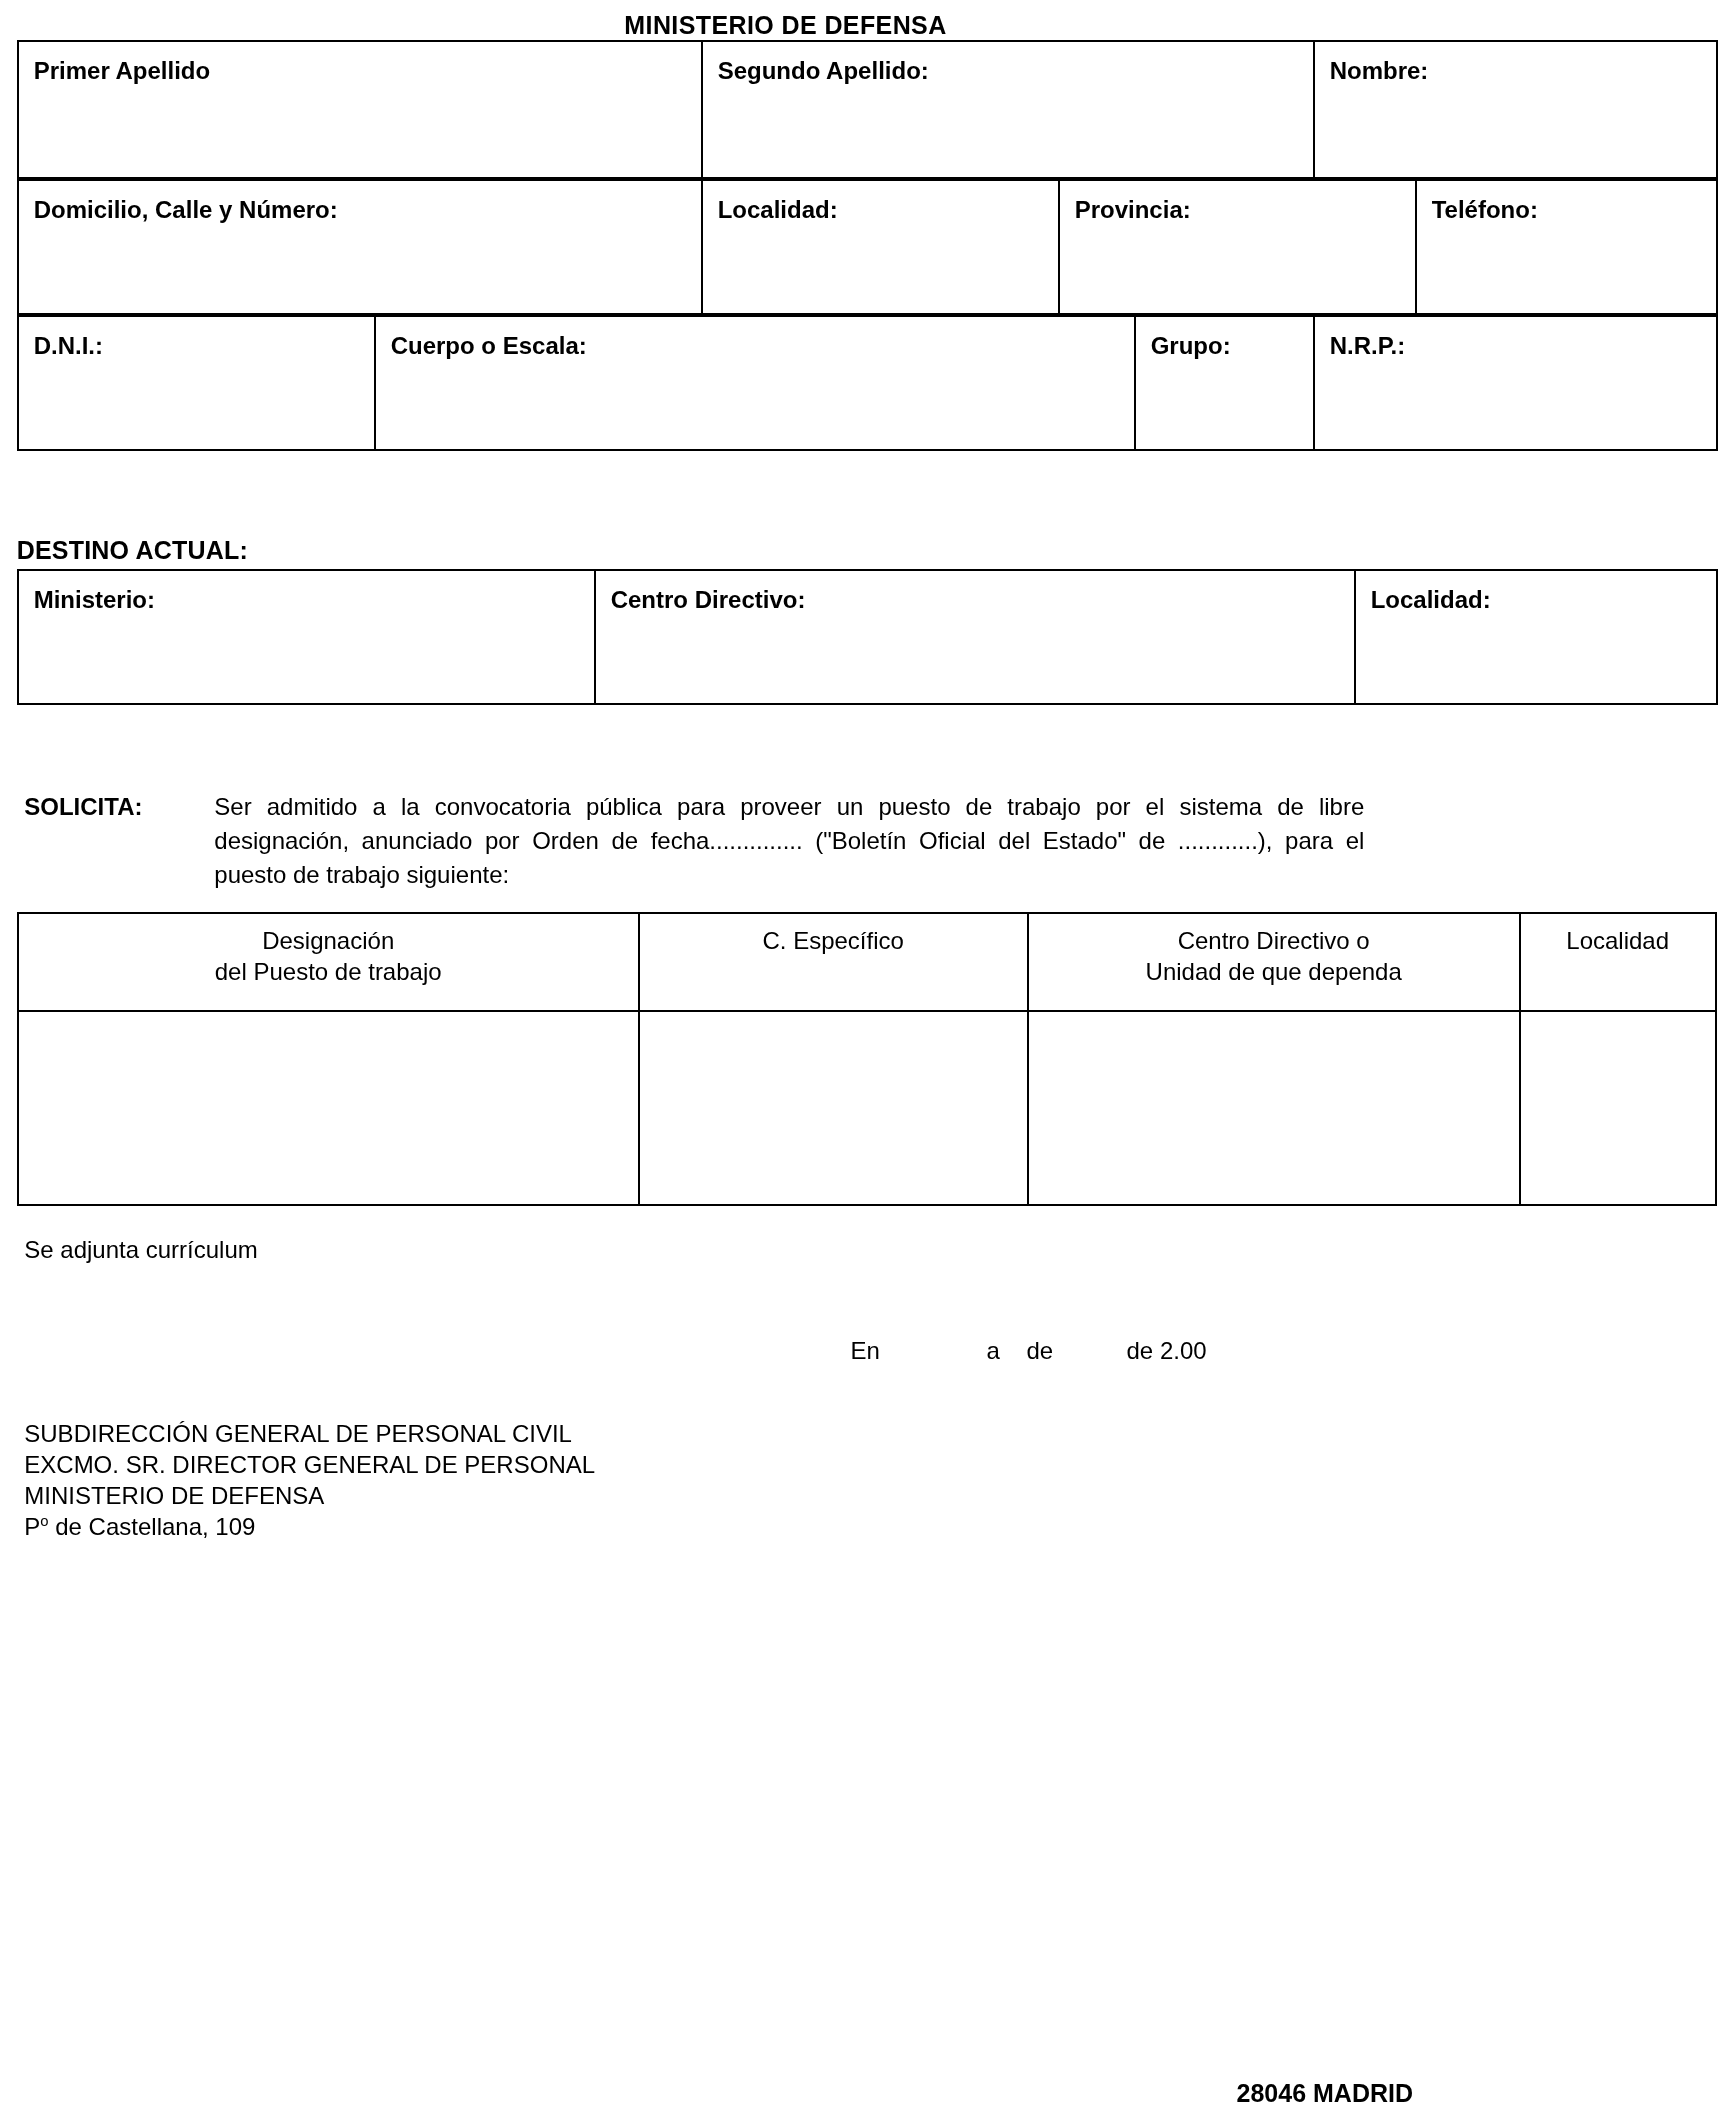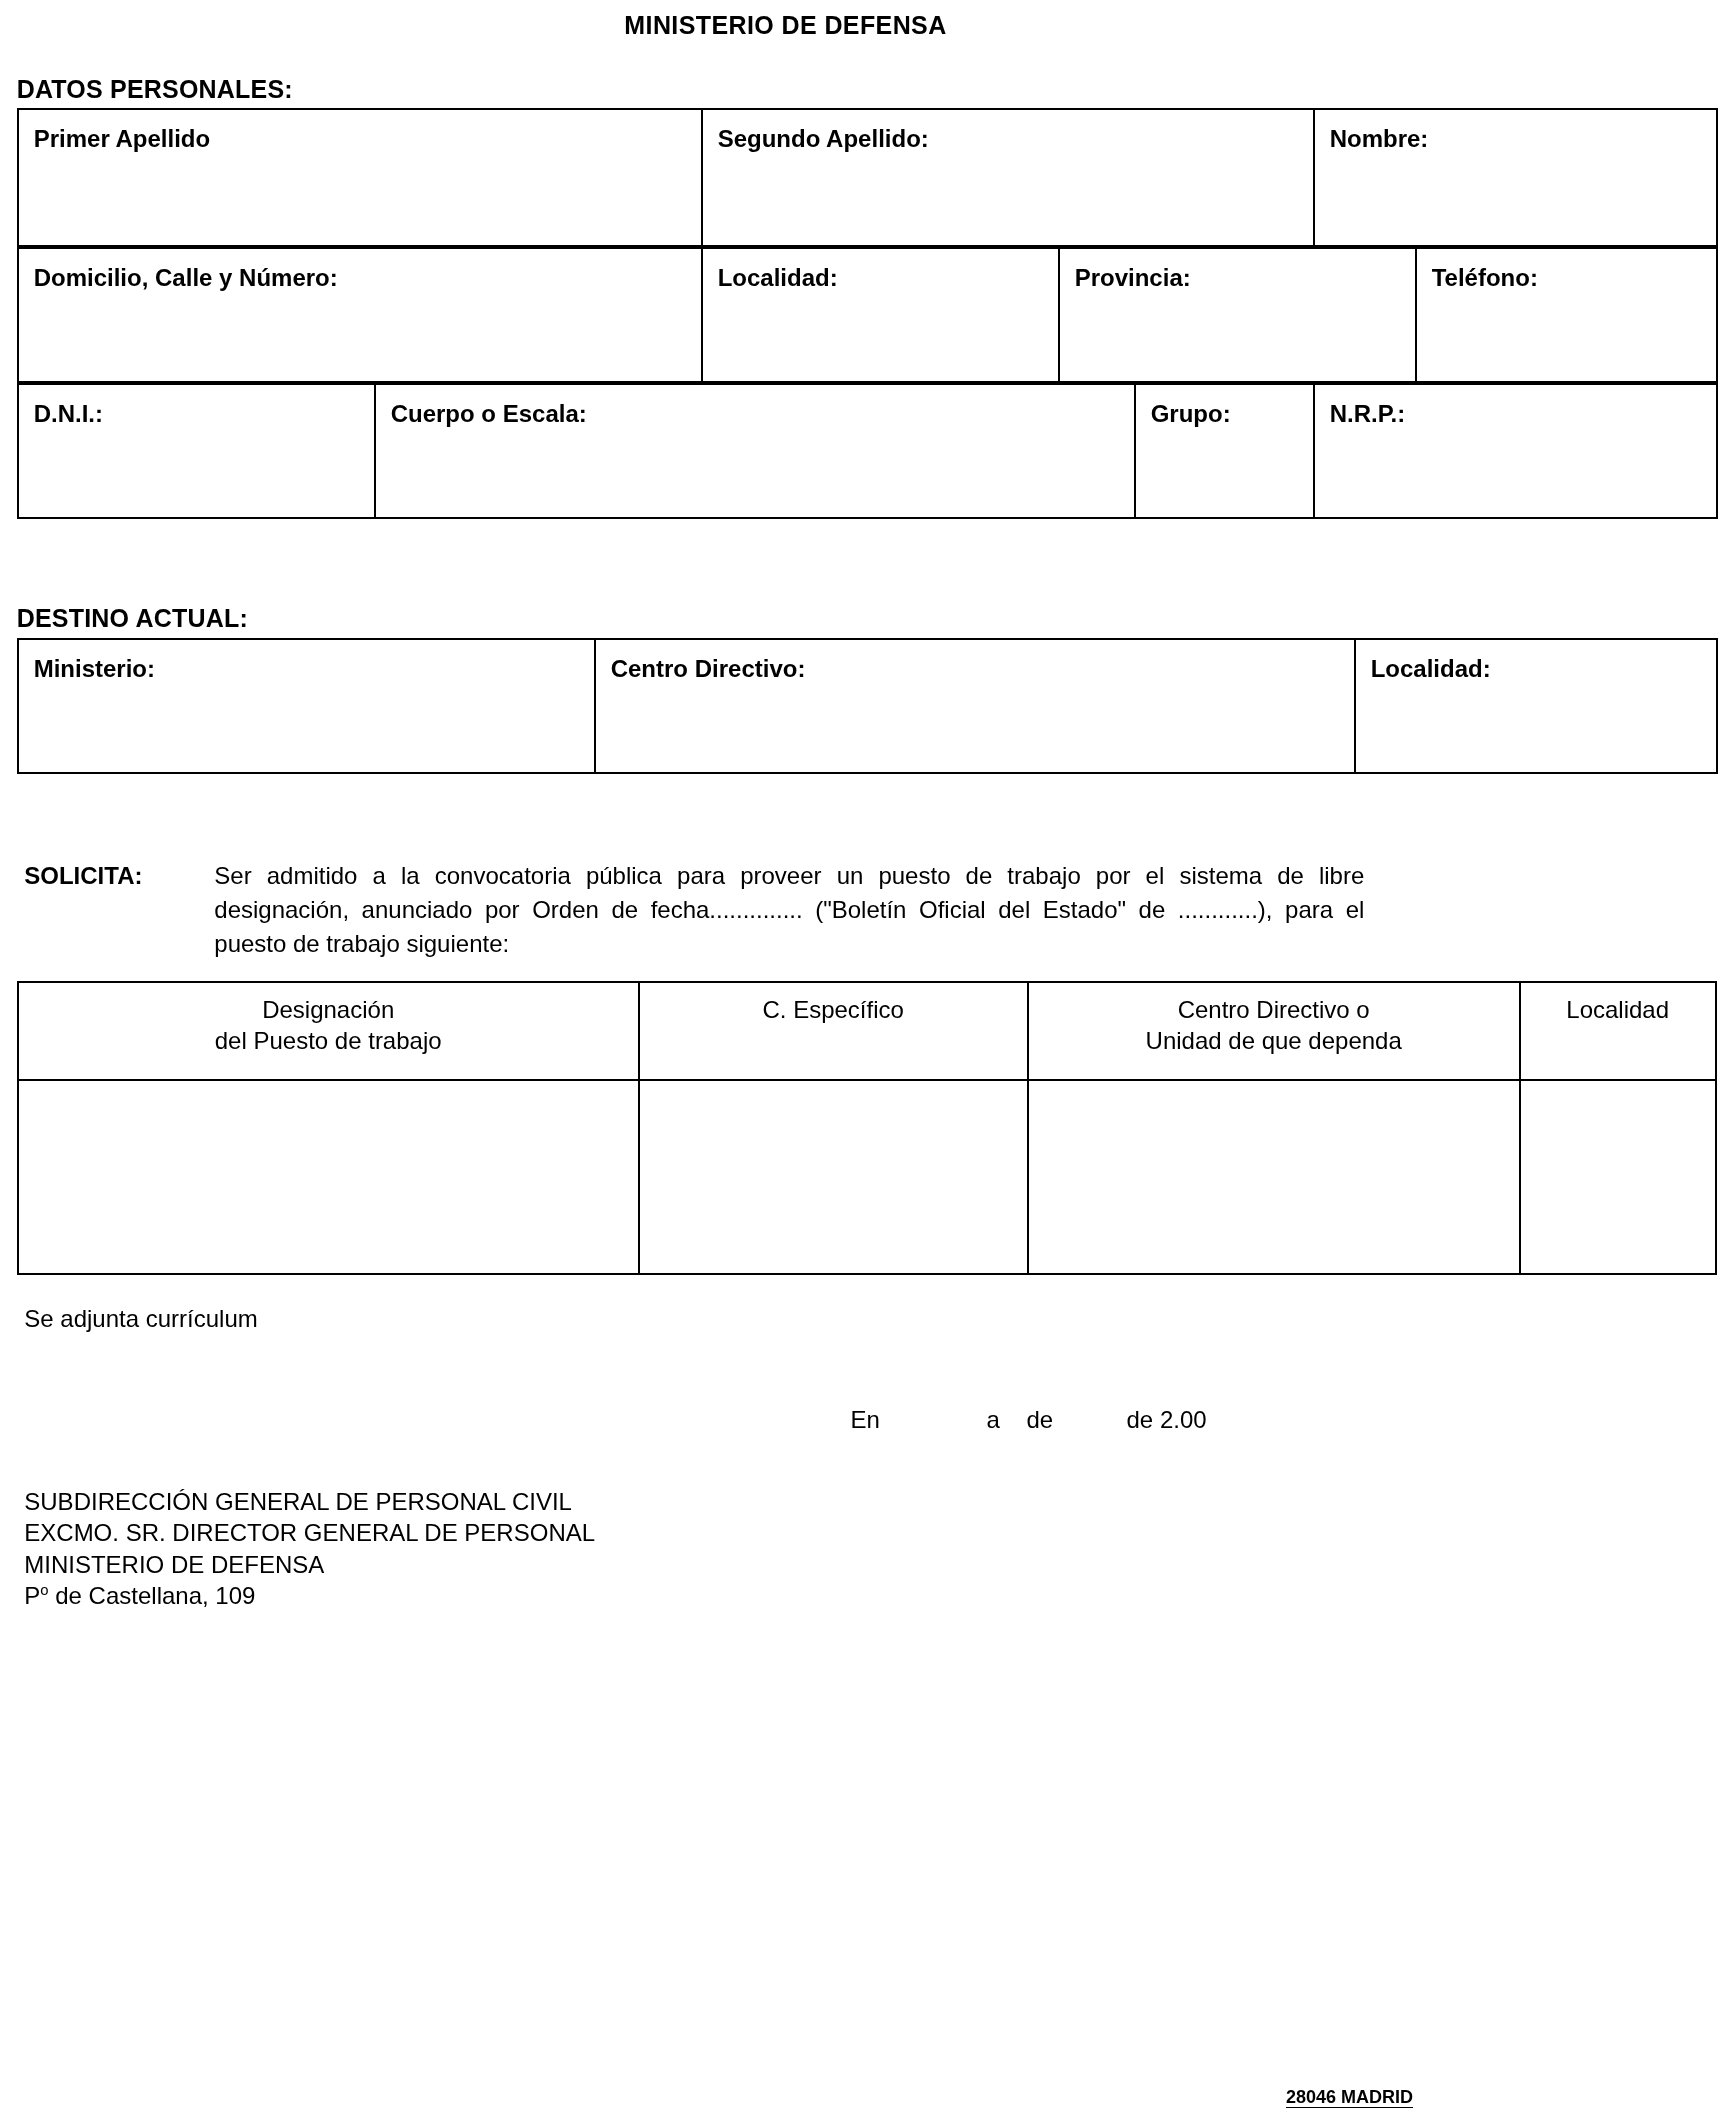--- a/index.html
+++ b/index.html
@@ -134,34 +134,32 @@
     font-size: 24px;
     line-height: 1.30;
     padding-left: 7.6px;
   }
   .addr-block div { white-space: nowrap; }
   .city-line {
     position: absolute;
     right: 67px;
     bottom: 10.6px;
     font-weight: bold;
-    font-size: 18px;
-    text-decoration: underline;
+    font-size: 25px;
     text-underline-offset: 3.8px;
   }
   sup.ord { font-size: 0.62em; vertical-align: super; }
 </style>
 </head>
 <body>
 
 <div class="page">
 
   <div class="doc-title">MINISTERIO DE DEFENSA</div>
 
-  <div class="section-caption cap-datos">DATOS PERSONALES:</div>
 
   <table class="form">
     <colgroup>
       <col style="width:684px">
       <col style="width:612px">
       <col style="width:403px">
     </colgroup>
     <tbody>
       <tr>
         <td class="h-tall">

